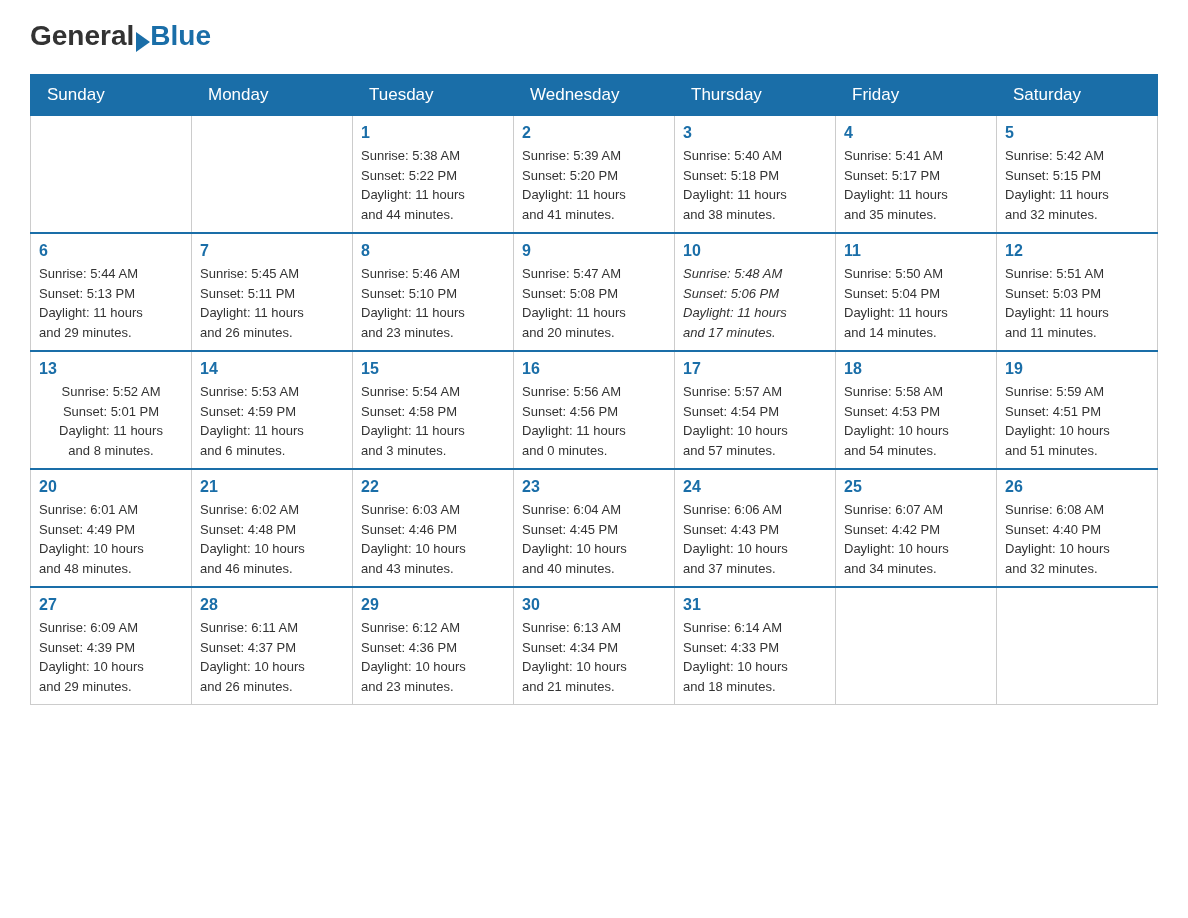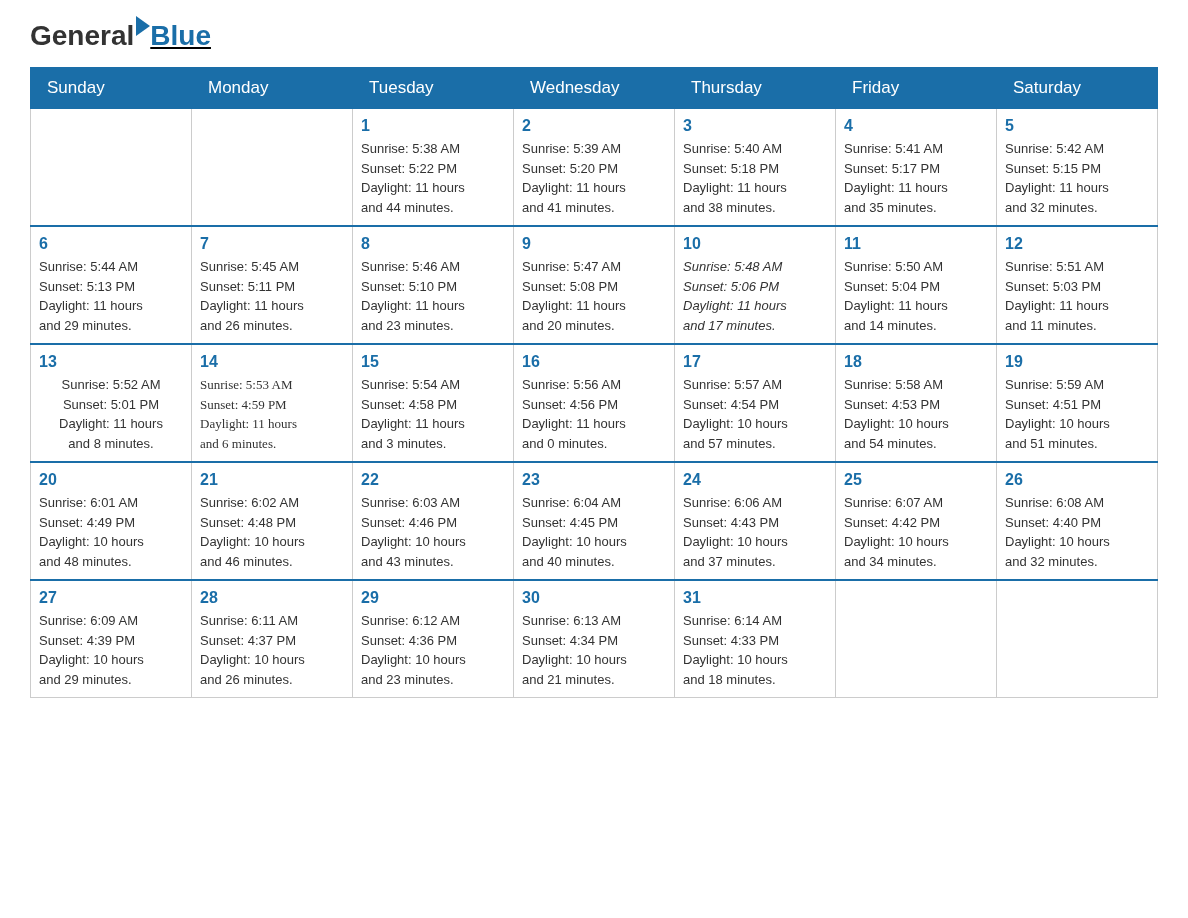--- a/index.html
+++ b/index.html
@@ -7,40 +7,39 @@
       font-family: Arial, sans-serif;
       background: #fff;
       padding: 20px 30px;
       width: 1188px;
       min-height: 918px;
     }
     .header {
       display: flex;
       justify-content: space-between;
       align-items: flex-start;
-      margin-bottom: 15px;
+      margin-bottom: 22px;
     }
     .logo {
       display: flex;
       flex-direction: column;
       align-items: flex-start;
     }
     .logo-text {
       display: flex;
       align-items: center;
     }
     .logo-general {
       font-size: 28px;
       font-weight: bold;
       color: #333;
     }
     .logo-blue-part {
       display: flex;
-      align-items: flex-start;
-      text-decoration: underline;
+      align-items: flex-end;
     }
     .logo-arrow {
       width: 0;
       height: 0;
       border-left: 14px solid #1a6ea8;
       border-top: 10px solid transparent;
       border-bottom: 10px solid transparent;
       margin-left: 2px;
       margin-top: -4px;
     }
@@ -223,21 +222,21 @@
       <tr class="row-separator">
         <td>
           <div class="day-number">13</div>
           <div class="day-info" style="white-space: pre-line; text-align: center;">Sunrise: 5:52 AM
 Sunset: 5:01 PM
 Daylight: 11 hours
 and 8 minutes.</div>
         </td>
         <td>
           <div class="day-number">14</div>
-          <div class="day-info" style="white-space: pre-line; font-family: Liberation Serif, serif;">Sunrise: 5:53 AM
+          <div class="day-info" style="white-space: pre-line;">Sunrise: 5:53 AM
 Sunset: 4:59 PM
 Daylight: 11 hours
 and 6 minutes.</div>
         </td>
         <td>
           <div class="day-number">15</div>
           <div class="day-info" style="white-space: pre-line;">Sunrise: 5:54 AM
 Sunset: 4:58 PM
 Daylight: 11 hours
 and 3 minutes.</div>

